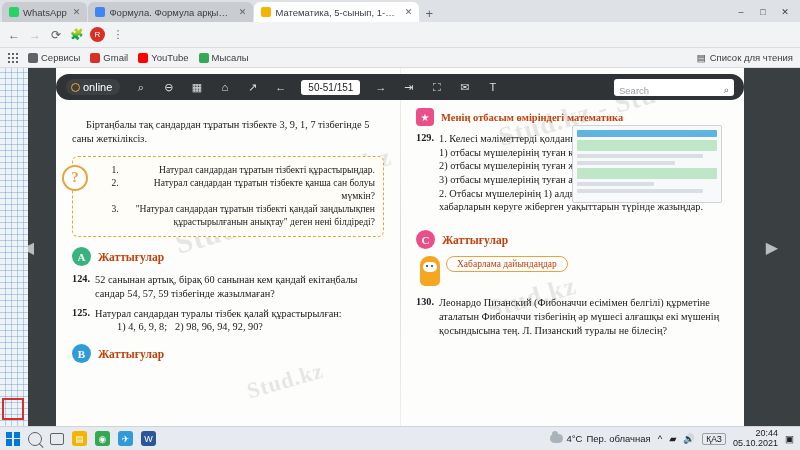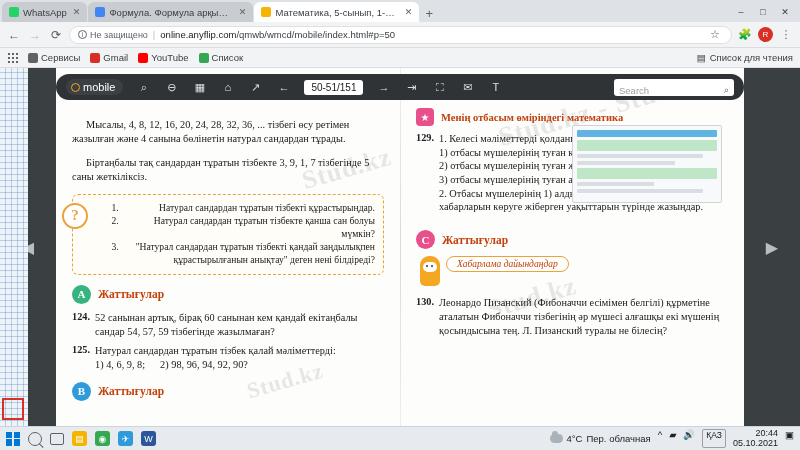--- a/index.html
+++ b/index.html
@@ -153,41 +153,41 @@
   }
   .badge.a { background:#36b37e; }
   .badge.b { background:#2f9bd8; }
   .badge.c { background:#e94f8a; }
   .sect .stitle { color:#c2410c; font-size:11.5px; font-weight:bold; font-family:"Liberation Serif", serif; }
   .sect.c .stitle { color:#c2410c; }
 
   .ex { display:flex; gap:5px; margin-bottom:6px; }
   .exnum { font-weight:bold; font-family:"Liberation Serif", serif; font-size:10.3px; flex:0 0 auto; }
   .exbody { font-family:"Liberation Serif", serif; font-size:10.3px; line-height:1.33; }
-  .cols2 { display:flex; gap:15px; }
+  .cols2 { display:flex; gap:8px;margin-left:22px; }
 
   
   .famhead { display:flex; align-items:center; gap:7px; margin-bottom:6px; }
   .famhead .bico {
     width:18px; height:18px; border-radius:4px; background:#e94f8a; color:#fff;
     display:flex; align-items:center; justify-content:center; font-size:10px;
   }
   .famhead .ftitle { color:#c2410c; font-weight:bold; font-size:10.5px; font-family:"Liberation Serif", serif; }
   .screenshot-box {
     width:150px; height:78px; border:1px solid #cfd3d6; background:#f7f9fb;
     border-radius:2px; margin:3px 0 4px 0; padding:4px; overflow:hidden;
   }
   .ss-bar { height:7px; background:#2f9bd8; border-radius:1px; margin-bottom:3px; opacity:.75; }
   .ss-line { height:4px; background:#d8dee3; border-radius:1px; margin-bottom:3px; }
   .ss-line.w70 { width:70%; } .ss-line.w90 { width:90%; } .ss-line.w55 { width:55%; }
   .ss-green { height:11px; background:#bfe6c7; border-radius:1px; margin-bottom:3px; }
 
   .msgbtn {
     display:inline-block; border:1.5px solid #e8a33d; color:#c2410c; border-radius:12px;
-    padding:2px 10px; font-size:9.5px; font-family:"Liberation Serif", serif; margin-left:30px;font-style:italic;
+    padding:2px 10px; font-size:9.5px; font-family:"Liberation Serif", serif; margin-left:30px;
   }
   .mascot {
     position:absolute; width:24px; height:40px;
   }
   .mascot .body { width:20px; height:30px; background:#f5a623; border-radius:9px 9px 5px 5px; }
   .mascot .face { position:absolute; top:6px; left:3px; width:14px; height:10px; background:#fff; border-radius:5px; }
   .mascot .eye { position:absolute; top:9px; width:2px; height:2px; background:#333; border-radius:50%; }
 
   
   .wm {
@@ -213,21 +213,21 @@
   .taskbar {
     position:absolute; left:0; bottom:0; width:800px; height:24px;
     background:#e7eaee; display:flex; align-items:center; gap:8px; padding:0 6px;
     font-size:9.5px; color:#202124; border-top:1px solid #cfd4da;
   }
   .tb-start { width:14px; height:14px; display:grid; grid-template-columns:1fr 1fr; grid-gap:1.5px; }
   .tb-start span { background:#0078d7; display:block; }
   .tb-search { width:14px; height:14px; border:1.4px solid #5f6368; border-radius:50%; position:relative; }
   .tb-search::after{ content:""; position:absolute; right:-3px; bottom:-2px; width:6px; height:1.4px; background:#5f6368; transform:rotate(45deg); }
   .tb-ic { width:15px; height:15px; border-radius:3px; display:flex; align-items:center; justify-content:center; font-size:9px; color:#fff; }
-  .tray { margin-left:auto; display:flex; gap:7px; }
+  .tray { margin-left:auto; display:flex; align-items:center; gap:7px; }
   .tray .kaz { border:1px solid #9aa0a6; border-radius:2px; padding:0 3px; font-size:8.5px; }
   .clock { text-align:right; line-height:1.05; font-size:9px; }
   .weather { display:flex; align-items:center; gap:4px; }
   .cloud { width:13px; height:9px; background:#aab2ba; border-radius:5px; position:relative; }
   .cloud::before{ content:""; position:absolute; left:2px; top:-3px; width:6px; height:6px; background:#aab2ba; border-radius:50%; }
 </style>
 </head>
 <body>
 
 <div id="app">
@@ -253,31 +253,20 @@
       <div class="winbtn">–</div>
       <div class="winbtn">□</div>
       <div class="winbtn close">✕</div>
     </div>
   </div>
 
   <div class="toolbar">
     <div class="navbtn">←</div>
     <div class="navbtn dim">→</div>
     <div class="navbtn">⟳</div>
-    <div class="omnibox">
-      <span class="notsecure">
-        <span class="infoic">i</span>
-        <span>Не защищено</span>
-      </span>
-      <span style="color:#bdc1c6;">|</span>
-      <span class="url"><span class="host">online.anyflip.com</span><span>/qmwb/wmcd/mobile/index.html#p=50</span></span>
-      <span class="omni-right">
-        <span class="tbicon">☆</span>
-      </span>
-    </div>
     <div class="tbicon">🧩</div>
     <div class="avatar-btn">R</div>
     <div class="tbicon">⋮</div>
   </div>
 
   <div class="bookmarks">
     <span class="grid-ic"></span>
     <span class="bm">
       <span class="bmico" style="background:#5f6368"></span>
       <span>Сервисы</span>
@@ -285,21 +274,21 @@
     <span class="bm">
       <span class="bmico" style="background:#d93025"></span>
       <span>Gmail</span>
     </span>
     <span class="bm">
       <span class="bmico" style="background:#ff0000"></span>
       <span>YouTube</span>
     </span>
     <span class="bm">
       <span class="bmico" style="background:#34a853"></span>
-      <span>Список</span>
+      <span>Мысалы</span>
     </span>
     <span class="bm-right">
       <span>▤</span>
       <span>Список для чтения</span>
     </span>
   </div>
 
   <div class="viewport">
 
     <div class="side-arrow left">
@@ -307,21 +296,21 @@
     </div>
     <div class="side-arrow right">
       <span class="tri">▶</span>
     </div>
     <div class="notebook"></div>
     <div class="redbox"></div>
 
     <div class="fb-toolbar">
       <div class="fb-logo">
         <span class="dot"></span>
-        <span>mobile</span>
+        <span>online</span>
       </div>
       <span class="fbic">⌕</span>
       <span class="fbic">⊖</span>
       <span class="fbic">▦</span>
       <span class="fbic">⌂</span>
       <span class="fbic">↗</span>
       <span class="fbic">←</span>
       <span class="pagebox">50-51/151</span>
       <span class="fbic">→</span>
       <span class="fbic">⇥</span>
@@ -336,21 +325,20 @@
 
     <div class="paper">
 
       <div class="wm" style="left:245px; top:86px; font-size:26px;">Stud.kz</div>
       <div class="wm" style="left:118px; top:145px;">Stud.kz</div>
       <div class="wm wm2" style="left:440px; top:30px; font-size:27px;">Stud.kz - Stud</div>
       <div class="wm" style="left:430px; top:215px; font-size:26px;">Stud.kz</div>
       <div class="wm" style="left:190px; top:300px; font-size:22px;">Stud.kz</div>
 
       <div class="page-col left">
-        <p class="ptext indent mb6">Мысалы, 4, 8, 12, 16, 20, 24, 28, 32, 36, ... тізбегі өсу ретімен жазылған және 4 санына бөлінетін натурал сандардан тұрады.</p>
         <p class="ptext indent">Біртаңбалы тақ сандардан тұратын тізбекте 3, 9, 1, 7 тізбегінде 5 саны жеткіліксіз.</p>
 
         <div class="qbox">
           <div class="qmark">?</div>
           <ol>
             <li>Натурал сандардан тұратын тізбекті құрастырыңдар.</li>
             <li>Натурал сандардан тұратын тізбекте қанша сан болуы мүмкін?</li>
             <li>"Натурал сандардан тұратын тізбекті қандай заңдылықпен құрастырылғанын анықтау" деген нені білдіреді?</li>
           </ol>
         </div>
@@ -360,21 +348,21 @@
           <span class="stitle">Жаттығулар</span>
         </div>
 
         <div class="ex">
           <span class="exnum">124.</span>
           <span class="exbody">52 санынан артық, бірақ 60 санынан кем қандай екітаңбалы сандар 54, 57, 59 тізбегінде жазылмаған?</span>
         </div>
         <div class="ex">
           <span class="exnum">125.</span>
           <span class="exbody">
-            <span>Натурал сандардан тұратын тізбек қалай мәліметтерді:</span>
+            <span>Натурал сандардан туралы тізбек қалай құрастырылған:</span>
             <span class="cols2">
               <span>1) 4, 6, 9, 8;</span>
               <span>2) 98, 96, 94, 92, 90?</span>
             </span>
           </span>
         </div>
 
         <div class="sect">
           <span class="badge b">B</span>
           <span class="stitle">Жаттығулар</span>

